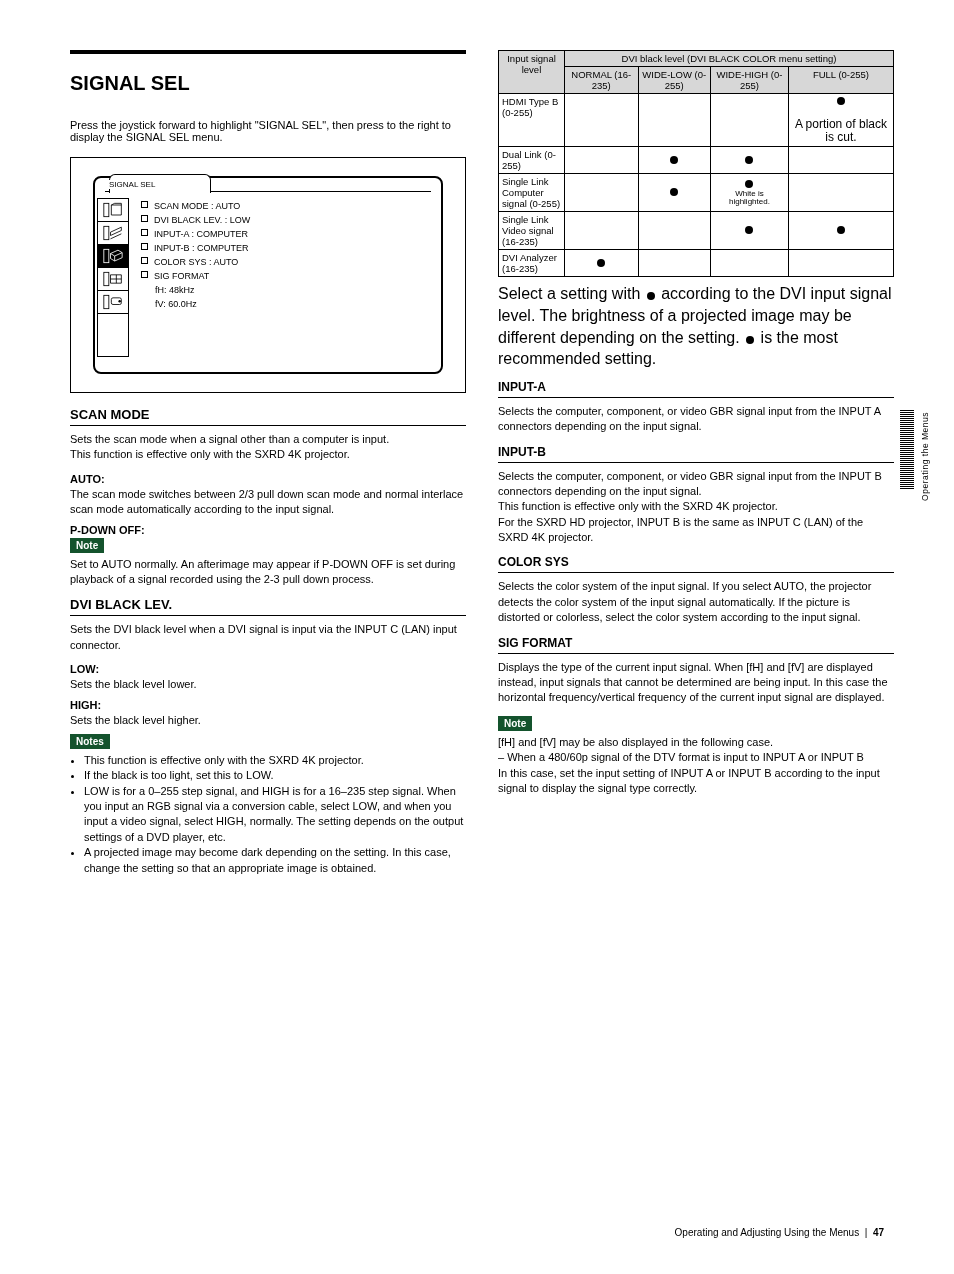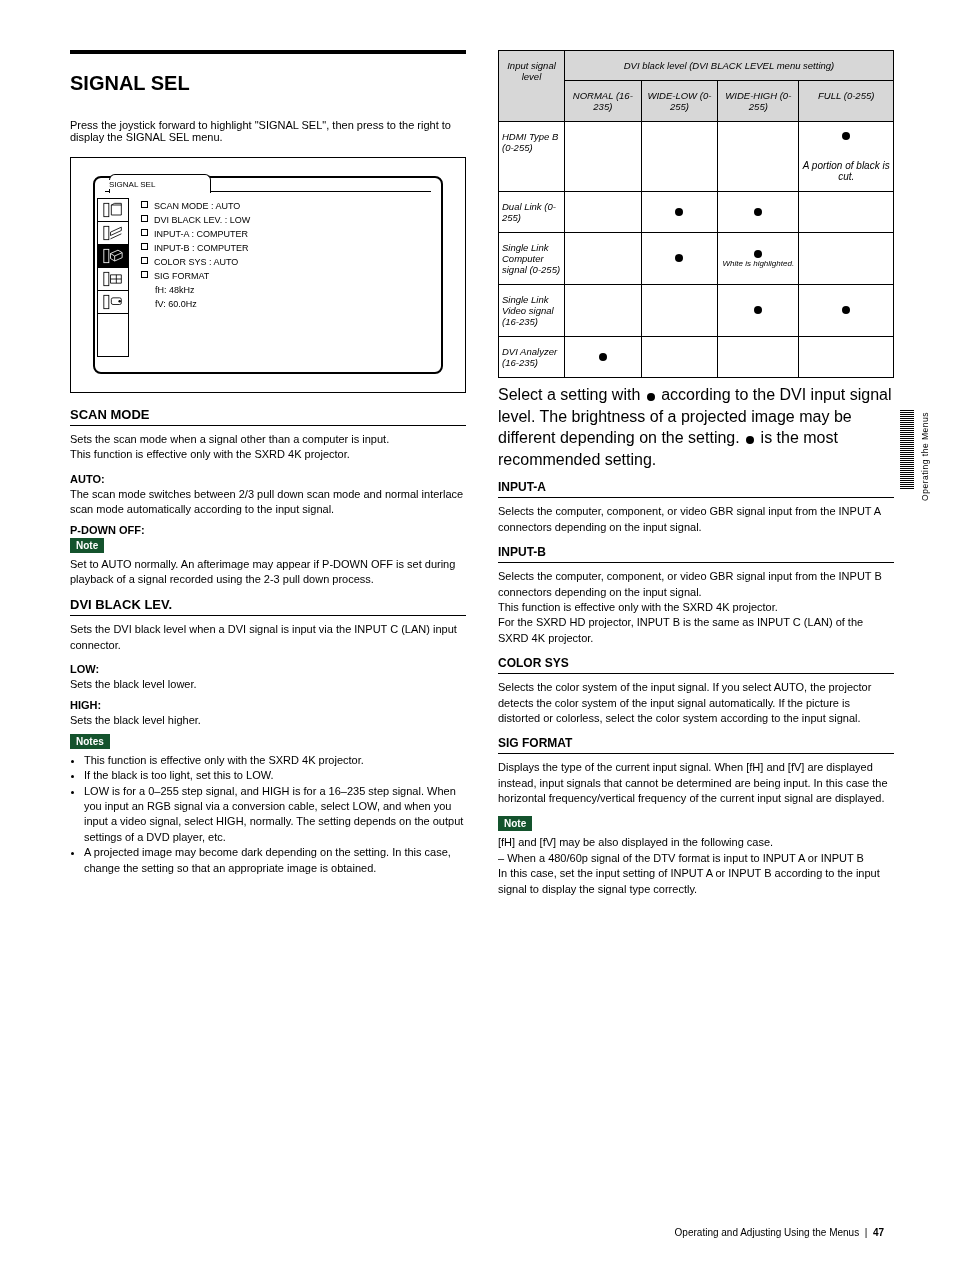--- a/index.html
+++ b/index.html
@@ -152,24 +152,23 @@
   }
   
   table.modes {
     border-collapse: collapse;
     width: 100%;
     font-size: 9.5px;
     margin-bottom: 6px;
   }
   table.modes th, table.modes td {
     border: 1px solid #000;
-    padding: 9px 3px;
+    padding: 2px 3px;
     text-align: left;
     vertical-align: top;
-    font-style: italic;
   }
   table.modes th {
     background: #d7d7d7;
     font-weight: normal;
     text-align: center;
   }
   table.modes td.center { text-align: center; vertical-align: middle; }
   .dot {
     display: inline-block;
     width: 8px;
@@ -315,36 +314,36 @@
       </ul>
     </div>
   </div>
 
   <div class="col right-section">
 
     <table class="modes">
       <tbody>
           <tr>
         <th rowspan="2" style="width:66px;">Input signal level</th>
-        <th colspan="4">DVI black level (DVI BLACK LEVEL menu setting)</th>
+        <th colspan="4">DVI black level (DVI BLACK COLOR menu setting)</th>
       </tr>
       <tr>
         <th>NORMAL (16-235)</th>
         <th>WIDE-LOW (0-255)</th>
         <th>WIDE-HIGH (0-255)</th>
         <th>FULL (0-255)</th>
       </tr>
       </tbody>
         <tbody id="modes-body">
           <tr>
             <td>HDMI Type B (0-255)</td>
             <td class="center"></td>
             <td class="center"></td>
             <td class="center"></td>
-            <td class="center"><span class="dot"></span><div style="font-size: 10px; line-height: 1.1; margin-top: 18px;">A portion of black is cut.</div></td>
+            <td class="center"><span class="dot"></span><div style="font-size: 12px; line-height: 1.1; margin-top: 11px;">A portion of black is cut.</div></td>
           </tr>
           <tr>
             <td>Dual Link (0-255)</td>
             <td class="center"></td>
             <td class="center"><span class="dot"></span></td>
             <td class="center"><span class="dot"></span></td>
             <td class="center"></td>
           </tr>
           <tr>
             <td>Single Link Computer signal (0-255)</td>

